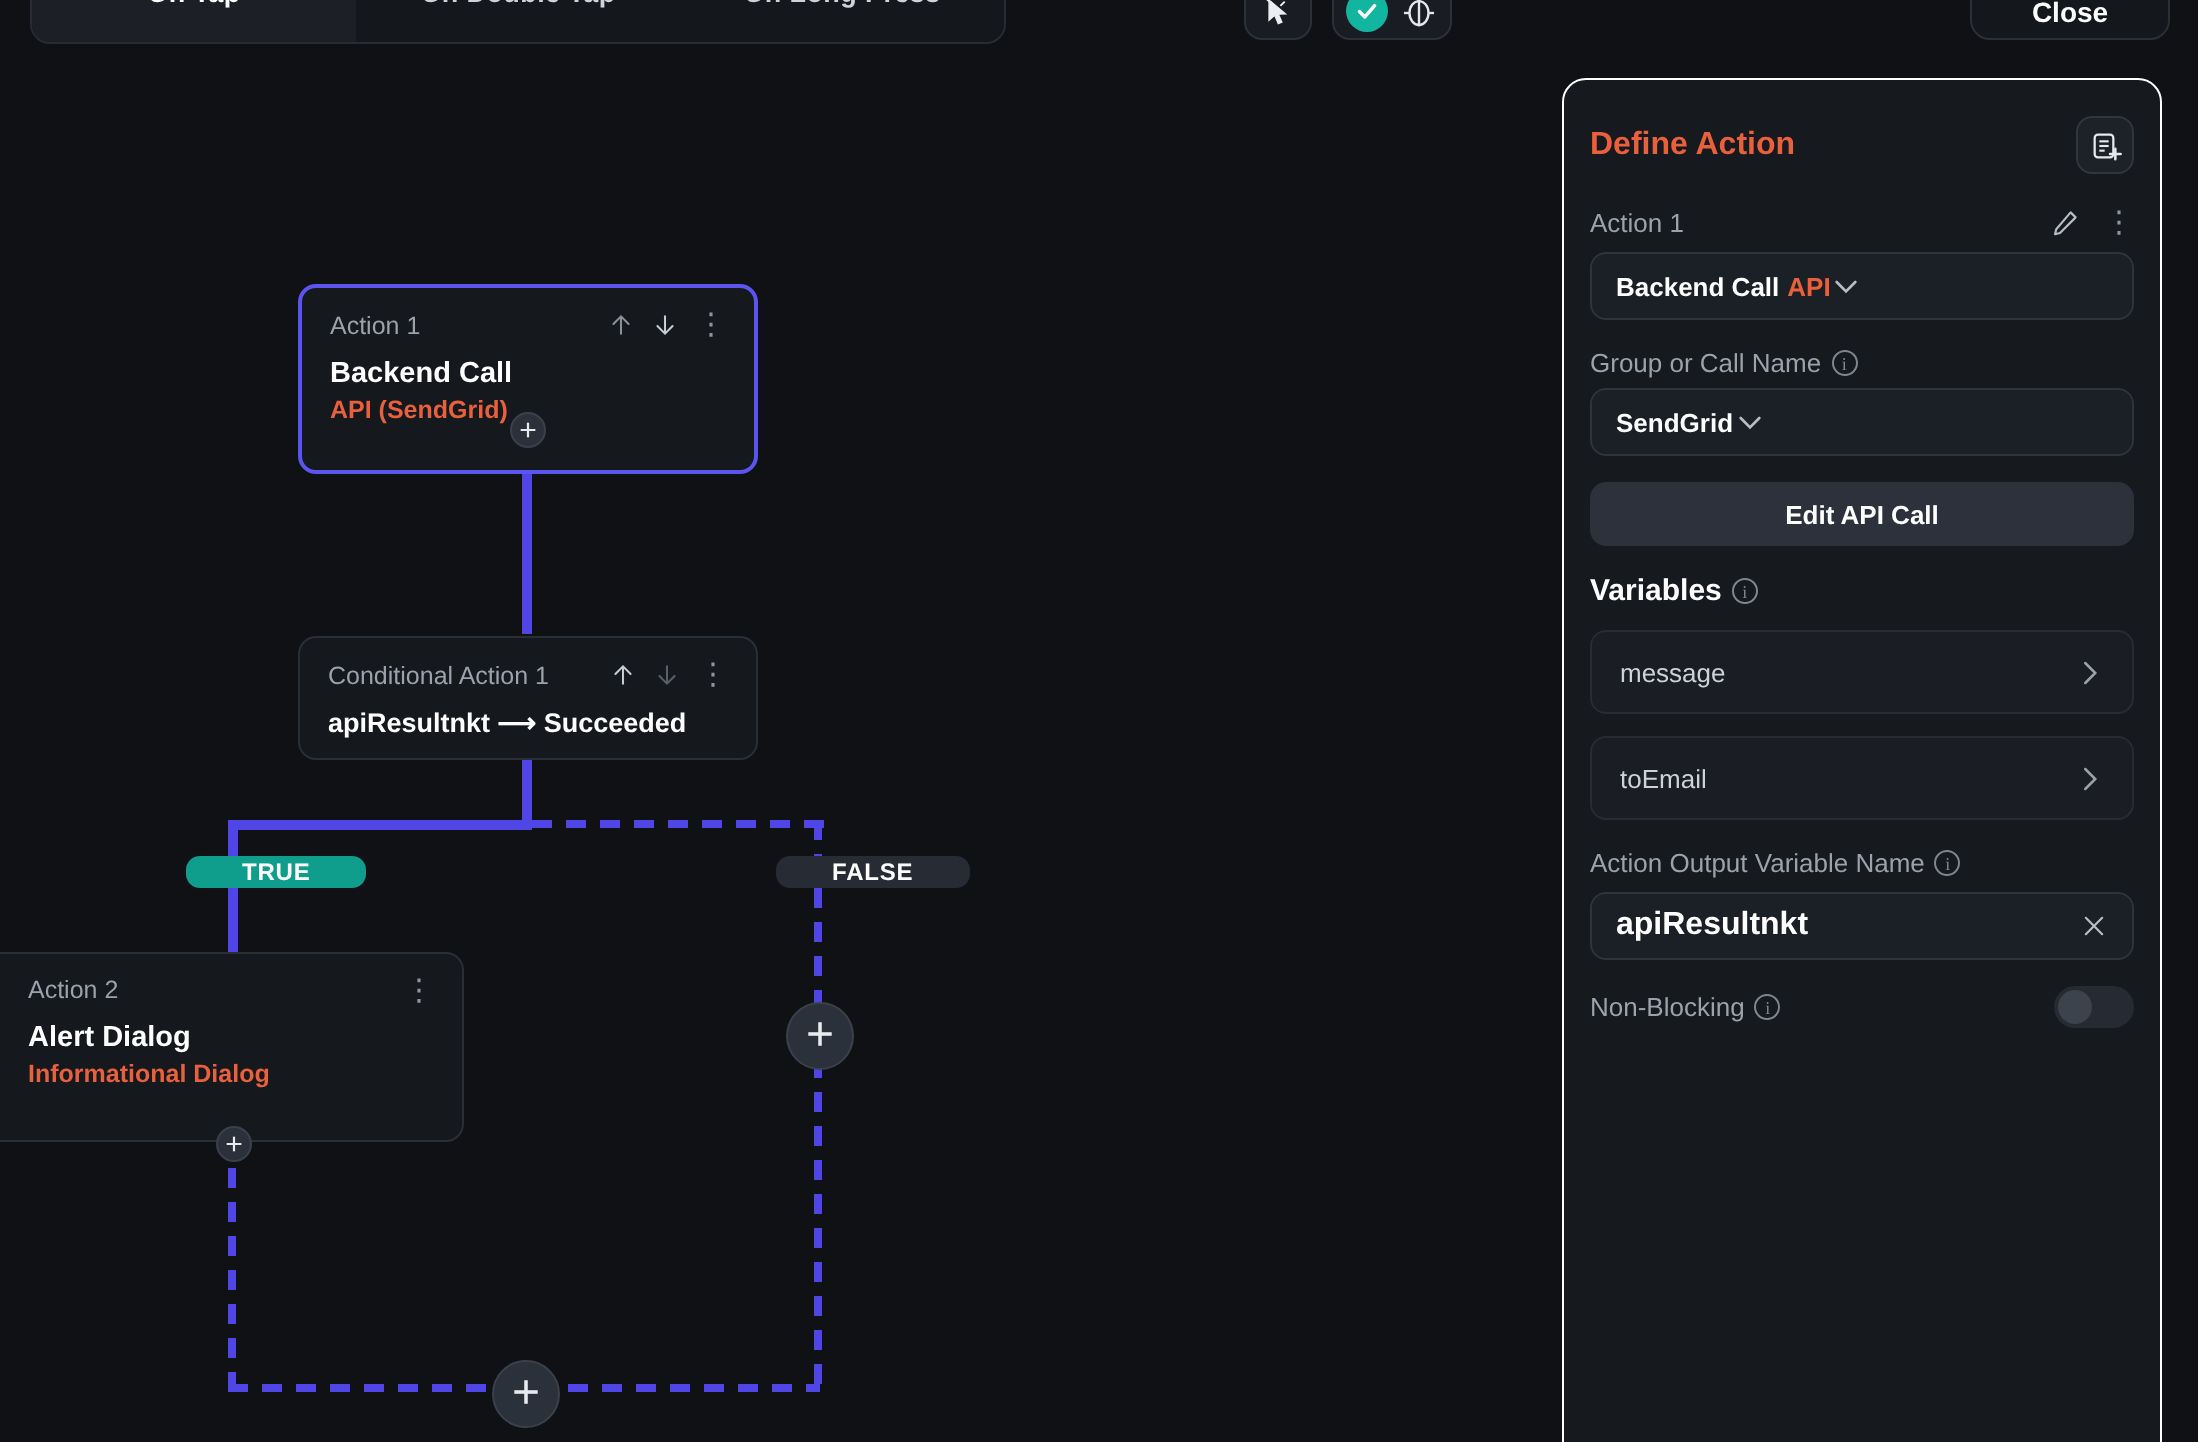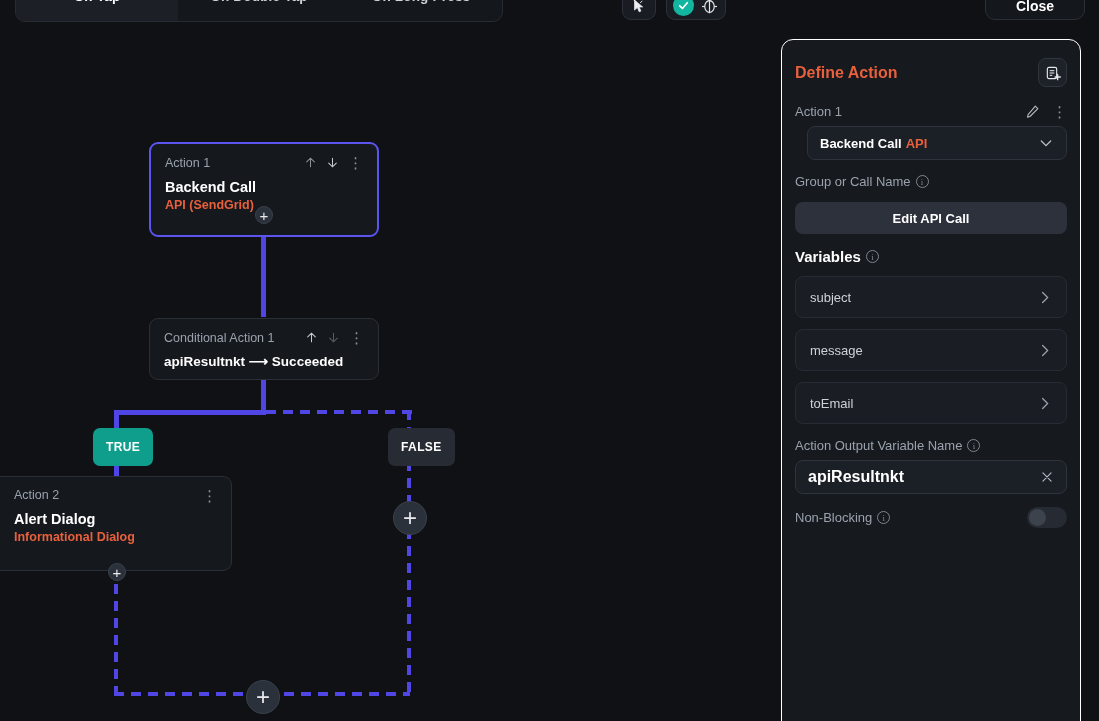--- a/index.html
+++ b/index.html
@@ -84,21 +84,21 @@
   .plus {
     position: absolute; border-radius: 50%;
     background: #2b313a; border: 1px solid #3a414c;
     display: flex; align-items: center; justify-content: center;
     color: #e8eaee; cursor: pointer;
   }
   .plus.sm { width: 18px; height: 18px; font-size: 15px; line-height: 1; }
   .plus.md { width: 34px; height: 34px; font-size: 24px; line-height: 1; }
 
   .badge {
-    position: absolute; height: 38px; padding: 0 13px; border-radius: 7px;
+    position: absolute; height: 16px; padding: 0 28px; border-radius: 7px;
     display: flex; align-items: center; justify-content: center;
     font-size: 12px; font-weight: bold; color: #fff; letter-spacing: .4px;
   }
   .badge.t { background: #109e8c; }
   .badge.f { background: #272c34; }
 
   
   .panel {
     position: absolute; left: 781px; top: 39px; width: 300px; height: 713px;
     background: #16191e; border: 1px solid #ffffff; border-radius: 12px;
@@ -112,22 +112,22 @@
     display: flex; align-items: center; justify-content: center; cursor: pointer;
   }
   .p-row { display: flex; align-items: center; justify-content: space-between; margin-top: 17px; }
   .p-label { font-size: 13px; color: #9aa2ad; }
   .p-sec { font-size: 15px; font-weight: bold; color: #ffffff; }
   .p-ctrls { display: flex; align-items: center; gap: 12px; }
 
   .select {
     height: 34px; margin-top: 7px;
     background: #1b1f26; border: 1px solid #2e333c; border-radius: 8px;
-    display: flex; align-items: center; justify-content: space-between;
-    padding: 12px 12px; cursor: pointer; margin-left: 12px;
+    display: flex; align-items: center; 
+    padding: 12px 12px; cursor: pointer;
   }
   .select-txt { font-size: 13px; font-weight: bold; color: #ffffff; }
   .api-tag { color: #e8603c; margin-left: 4px; }
 
   .btn-primary {
     height: 32px; margin-top: 13px; background: #2c313c; border-radius: 8px;
     display: flex; align-items: center; justify-content: center;
     font-size: 13px; font-weight: bold; color: #ffffff; cursor: pointer;
   }
   .var-item {
@@ -316,39 +316,39 @@
       </svg>
     </div>
 
     <div class="p-row" style="margin-top:14px;">
       <span class="lbl-wrap">
         <span class="p-label">Group or Call Name</span>
         <span class="info">i</span>
       </span>
     </div>
 
+    <div class="select" style="margin-top:5px;">
+      <span class="select-txt">SendGrid</span>
+      <svg width="16" height="16" viewBox="0 0 24 24">
+        <path d="M5 9 L12 16 L19 9" fill="none" stroke="#b7bdc5" stroke-width="2" stroke-linecap="round"></path>
+      </svg>
+    </div>
 
     <div class="btn-primary">
       <span>Edit API Call</span>
     </div>
 
     <div class="p-row" style="margin-top:14px;">
       <span class="lbl-wrap">
         <span class="p-sec">Variables</span>
         <span class="info">i</span>
       </span>
     </div>
 
     <div class="var-item">
-      <span class="var-name">subject</span>
-      <svg width="15" height="15" viewBox="0 0 24 24">
-        <path d="M9 4 L17 12 L9 20" fill="none" stroke="#9aa2ab" stroke-width="2" stroke-linecap="round"></path>
-      </svg>
-    </div>
-    <div class="var-item">
       <span class="var-name">message</span>
       <svg width="15" height="15" viewBox="0 0 24 24">
         <path d="M9 4 L17 12 L9 20" fill="none" stroke="#9aa2ab" stroke-width="2" stroke-linecap="round"></path>
       </svg>
     </div>
     <div class="var-item">
       <span class="var-name">toEmail</span>
       <svg width="15" height="15" viewBox="0 0 24 24">
         <path d="M9 4 L17 12 L9 20" fill="none" stroke="#9aa2ab" stroke-width="2" stroke-linecap="round"></path>
       </svg>

